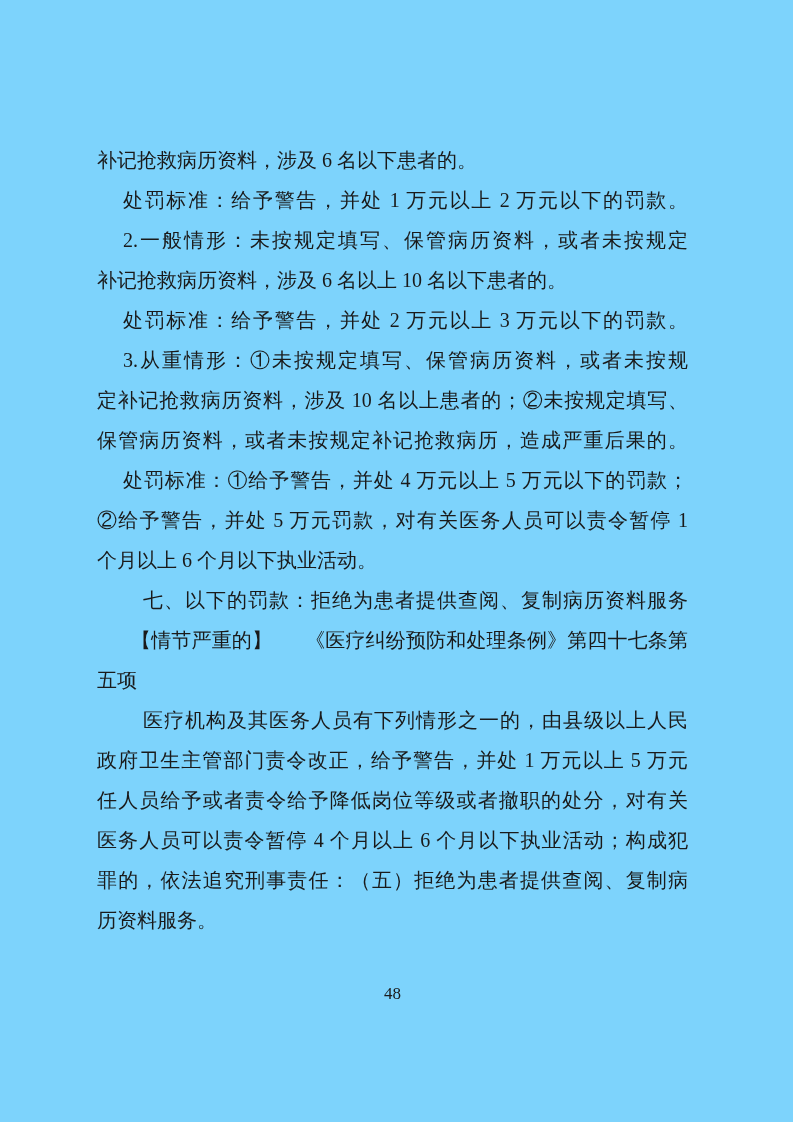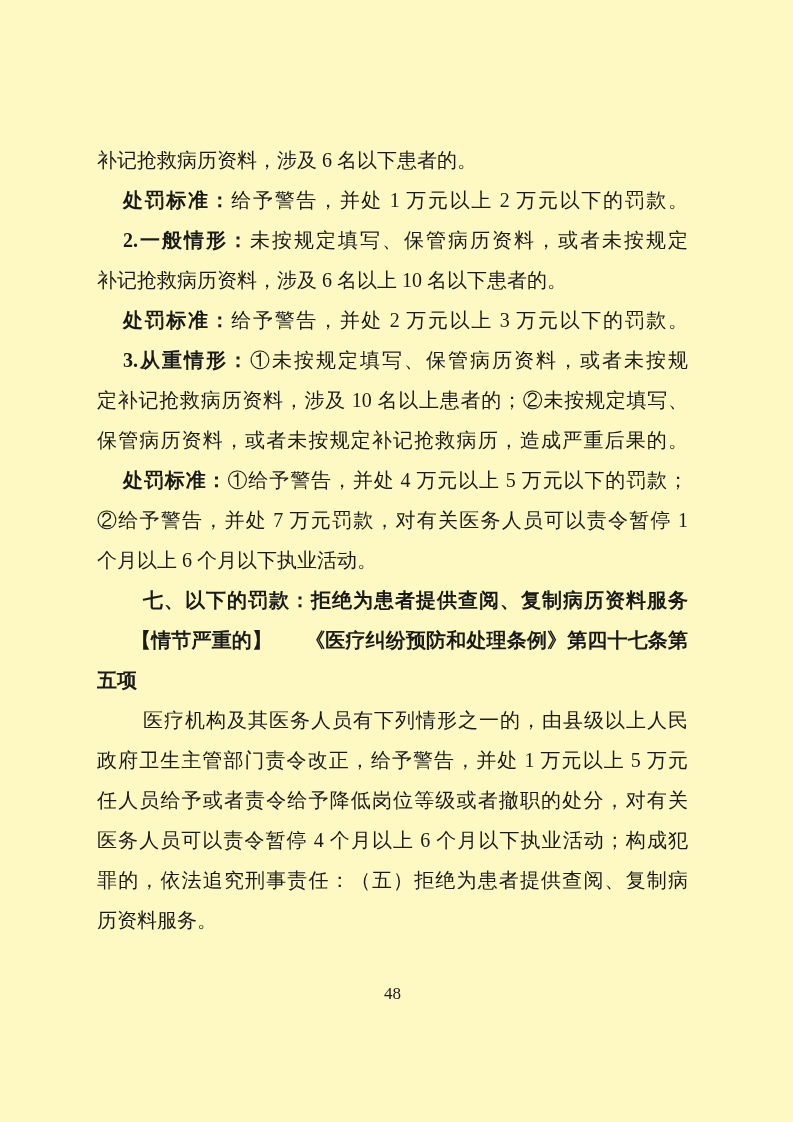--- a/index.html
+++ b/index.html
@@ -4,21 +4,21 @@
 <style>
   html, body {
     margin: 0;
     padding: 0;
     background: #ffffff;
   }
   .page {
     position: relative;
     width: 793px;
     height: 1122px;
-    background: #fef9c3;
+    background: #7dd3fc;
     overflow: hidden;
     font-family: "Liberation Serif", "DejaVu Serif", serif;
     color: #1a1a1a;
   }
   .textblock {
     position: absolute;
     left: 97px;
     top: 140px;
     width: 591px;
     font-size: 20px;
@@ -34,21 +34,21 @@
   .j {
     text-align: justify;
     text-align-last: justify;
   }
   
   .i1 { text-indent: 26px; }
   
   .i2 { text-indent: 46px; }
   
   .ib { text-indent: 34px; }
-  b { font-weight: bold; }
+  b { font-weight: normal; }
   .gap { margin-left: 33px; }
   .pagenum {
     position: absolute;
     left: 97px;
     top: 980px;
     width: 591px;
     text-align: center;
     font-size: 17px;
     line-height: 28px;
   }
@@ -70,21 +70,21 @@
     <div class="line j i1"><b>处罚标准：</b><span>给予警告，并处 2 万元以上 3 万元以下的罚款。</span></div>
 
     <div class="line j i1"><b>3.从重情形：</b><span>①未按规定填写、保管病历资料，或者未按规</span></div>
 
     <div class="line j"><span>定补记抢救病历资料，涉及 10 名以上患者的；②未按规定填写、</span></div>
 
     <div class="line j"><span>保管病历资料，或者未按规定补记抢救病历，造成严重后果的。</span></div>
 
     <div class="line j i1"><b>处罚标准：</b><span>①给予警告，并处 4 万元以上 5 万元以下的罚款；</span></div>
 
-    <div class="line j"><span>②给予警告，并处 7 万元罚款，对有关医务人员可以责令暂停 1</span></div>
+    <div class="line j"><span>②给予警告，并处 5 万元罚款，对有关医务人员可以责令暂停 1</span></div>
 
     <div class="line"><span>个月以上 6 个月以下执业活动。</span></div>
 
     <div class="line j i2"><b>七、以下的罚款：拒绝为患者提供查阅、复制病历资料服务</b></div>
 
     <div class="line j ib"><b>【情节严重的】</b><b class="gap">《医疗纠纷预防和处理条例》第四十七条第</b></div>
 
     <div class="line"><b>五项</b></div>
 
     <div class="line j i2"><span>医疗机构及其医务人员有下列情形之一的，由县级以上人民</span></div>

